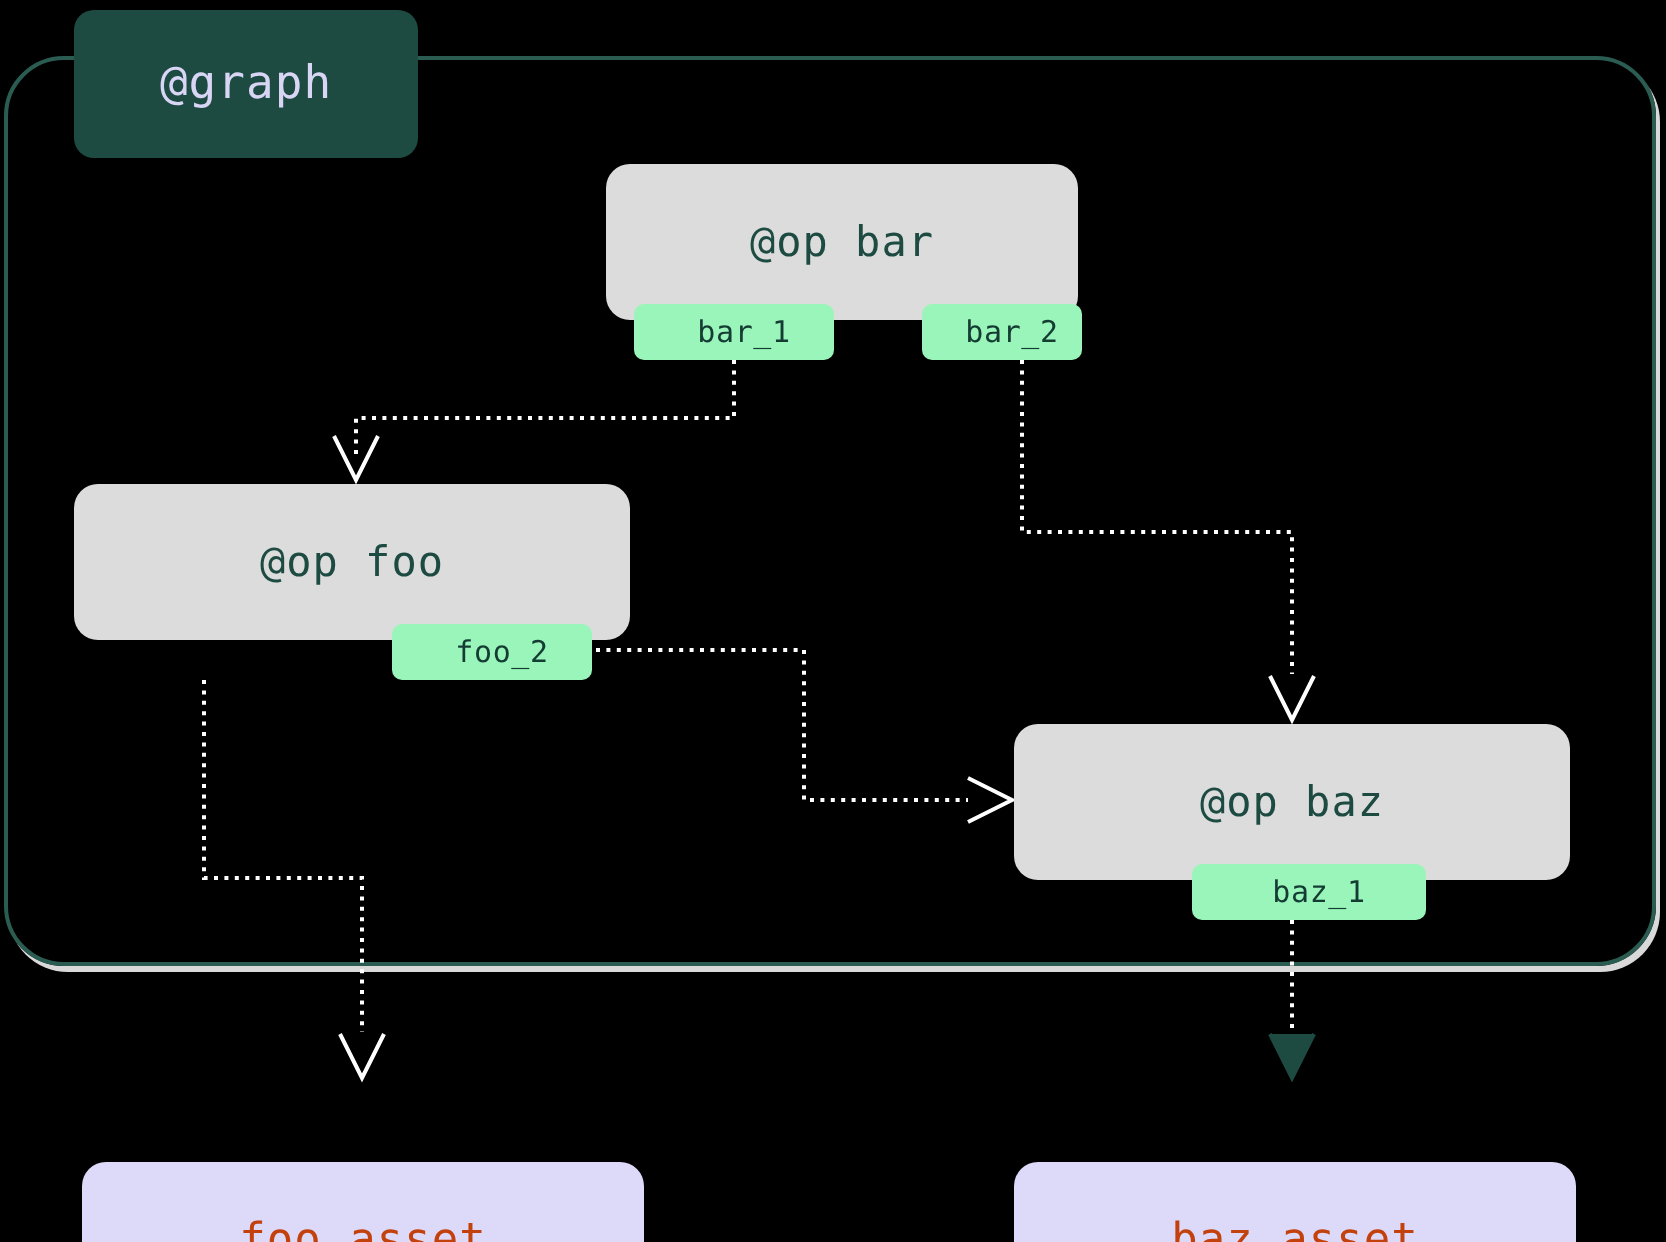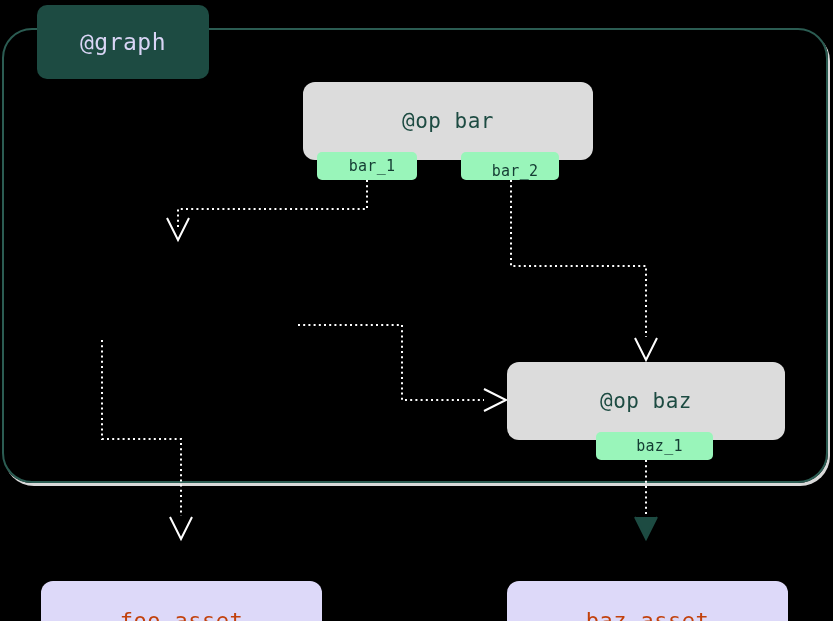--- a/index.html
+++ b/index.html
@@ -133,30 +133,36 @@
       <path d="M 511 180 L 511 266 L 646 266 L 646 337" class="edge-path"></path>
       <polyline points="635,338 646,360 657,338" class="arrow-hollow"></polyline>
       <path d="M 298 325 L 402 325 L 402 400 L 484 400" class="edge-path"></path>
       <polyline points="484,389 506,400 484,411" class="arrow-hollow"></polyline>
       <path d="M 102 340 L 102 439 L 181 439 L 181 516" class="edge-path"></path>
       <polyline points="170,517 181,539 192,517" class="arrow-hollow"></polyline>
       <path d="M 646 460 L 646 516" class="edge-path"></path>
       <polyline points="635,517 646,539 657,517" class="arrow-filled"></polyline>
     </svg>
 
-  <div class="op-node" style="left: 303px; top: 82px; width: 290px; height: 78px;">
+  <div class="op-node" style="left: 303px; top: 82px; width: 236px; height: 78px;">
     <span>@op bar</span>
   </div>
   <div class="port" style="left: 317px; top: 152px; width: 100px; height: 28px;">
     <span>bar_1</span>
   </div>
-  <div class="port" style="left: 461px; top: 152px; width: 98px; height: 28px; align-items: flex-end;">
+  <div class="port" style="left: 461px; top: 152px; width: 80px; height: 28px;">
     <span>bar_2</span>
   </div>
 
+  <div class="op-node" style="left: 37px; top: 242px; width: 278px; height: 78px;">
+    <span>@op foo</span>
+  </div>
+  <div class="port" style="left: 196px; top: 312px; width: 100px; height: 28px;">
+    <span>foo_2</span>
+  </div>
 
   <div class="op-node" style="left: 507px; top: 362px; width: 278px; height: 78px; align-items: center;">
     <span>@op baz</span>
   </div>
   <div class="port" style="left: 596px; top: 432px; width: 117px; height: 28px;">
     <span>baz_1</span>
   </div>
 
   <div class="asset-node" style="left: 41px; top: 541px; width: 281px; height: 78px;">
     <span>foo_asset</span>

